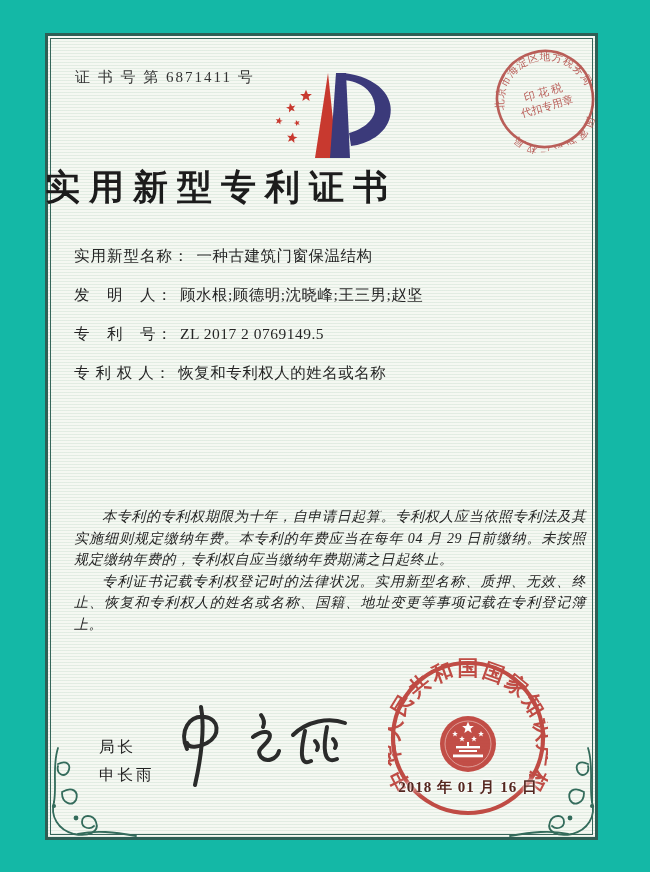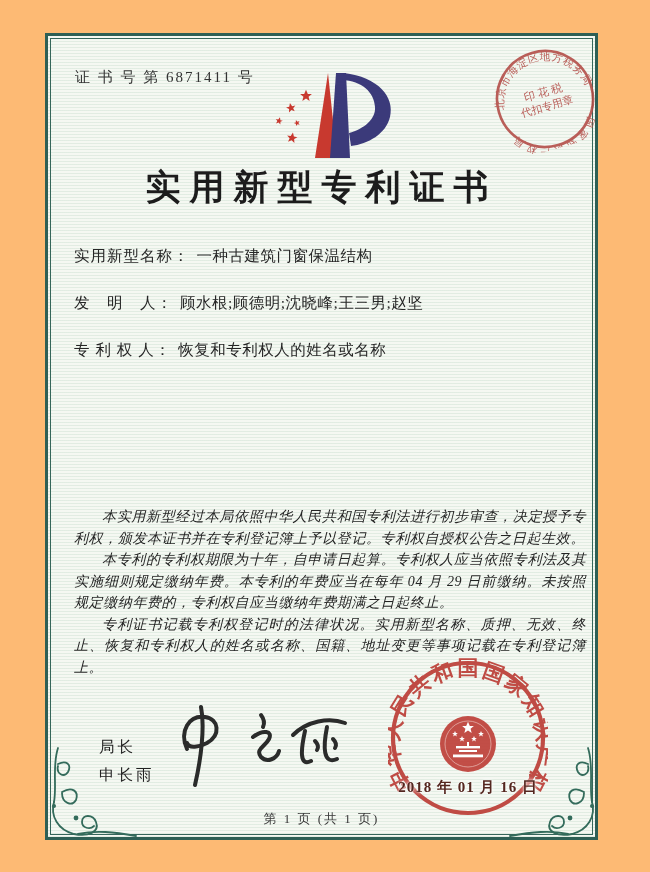--- a/index.html
+++ b/index.html
@@ -1,32 +1,32 @@
 <!DOCTYPE html>
 <html><head>
 <meta charset="utf-8">
 <style>
   * { margin:0; padding:0; box-sizing:border-box; }
   html,body { width:650px; height:872px; background:#ffffff; overflow:hidden;
               font-family:"Liberation Serif","DejaVu Serif",serif; }
-  .photo { position:relative; width:650px; height:872px; background:#fdba74; }
+  .photo { position:relative; width:650px; height:872px; background:#14b8a6; }
   .frame { position:absolute; left:45px; top:33px; width:553px; height:807px;
            border:3px solid #2e5f55;
            background:
              repeating-linear-gradient(0deg, rgba(125,175,145,0.16) 0px, rgba(125,175,145,0.16) 1px, transparent 1px, transparent 3px),
              #f5f8f2; }
   .frame-inner { position:absolute; inset:2px; border:1px solid #35665a; pointer-events:none; }
   .cert-number { position:absolute; left:75px; top:68px; font-size:15px; letter-spacing:2px; color:#333; }
   .logo { position:absolute; left:252px; top:68px; width:150px; height:100px; }
   .tax-stamp { position:absolute; left:494px; top:48px; width:102px; height:102px;
                transform:rotate(-16deg); opacity:0.88; }
-  .title { position:absolute; left:45px; top:164px; width:553px; text-align:center;
+  .title { position:absolute; left:45px; top:164px; width:553px; 
            font-size:35px; font-weight:bold; letter-spacing:9px; color:#1c1c1c; }
   .fields { position:absolute; left:74px; top:246px; width:505px; }
-  .field-row { height:21px; margin-bottom:26px; font-size:15.5px; color:#262626; white-space:nowrap; }
+  .field-row { height:21px; margin-bottom:18px; font-size:15.5px; color:#262626; white-space:nowrap; }
   .field-label { letter-spacing:1px; }
   .field-value { margin-left:7px; letter-spacing:0.5px; }
   .paragraphs { position:absolute; left:74px; top:506px; width:512px; color:#242424; }
   .paragraphs p { font-size:14px; line-height:21.5px; text-indent:2em; text-align:justify;
                   font-style:italic; letter-spacing:0.6px; }
   .director { position:absolute; left:99px; top:733px; font-size:15.5px; line-height:28px;
               letter-spacing:3px; color:#222; font-style:normal; font-family:"Liberation Sans","DejaVu Sans",sans-serif; }
   .signature { position:absolute; left:165px; top:697px; width:190px; height:95px; }
   .seal { position:absolute; left:388px; top:658px; width:160px; height:160px; opacity:0.93; }
   .seal-date { position:absolute; left:380px; top:778px; width:176px; text-align:center;
@@ -84,26 +84,28 @@
   <div class="title">实用新型专利证书</div>
 
   <div class="fields">
     <div class="field-row">
       <span class="field-label">实用新型名称：</span><span class="field-value">一种古建筑门窗保温结构</span>
     </div>
     <div class="field-row">
       <span class="field-label">发　明　人：</span><span class="field-value">顾水根;顾德明;沈晓峰;王三男;赵坚</span>
     </div>
     <div class="field-row">
+      <span class="field-label">专　利　号：</span><span class="field-value">ZL 2017 2 0769149.5</span>
+    </div>
+    <div class="field-row">
       <span class="field-label">专 利 权 人：</span><span class="field-value">恢复和专利权人的姓名或名称</span>
     </div>
   </div>
 
   <div class="paragraphs">
-    <p>本实用新型经过本局依照中华人民共和国专利法进行初步审查，决定授予专利权，颁发本证书并在专利登记簿上予以登记。专利权自授权公告之日起生效。</p>
     <p>本专利的专利权期限为十年，自申请日起算。专利权人应当依照专利法及其实施细则规定缴纳年费。本专利的年费应当在每年 04 月 29 日前缴纳。未按照规定缴纳年费的，专利权自应当缴纳年费期满之日起终止。</p>
     <p>专利证书记载专利权登记时的法律状况。实用新型名称、质押、无效、终止、恢复和专利权人的姓名或名称、国籍、地址变更等事项记载在专利登记簿上。</p>
   </div>
 
   <div class="director">
     <div>局长</div>
     <div>申长雨</div>
   </div>
 
   <svg class="signature" viewBox="0 0 190 95">
@@ -138,21 +140,20 @@
       <use href="#star" transform="translate(93,76) scale(0.3)" fill="#ffffff"></use>
       <rect x="68" y="88" width="24" height="2.4" fill="#ffffff"></rect>
       <rect x="71" y="92" width="18" height="2" fill="#ffffff"></rect>
       <rect x="65" y="96.5" width="30" height="2.8" fill="#ffffff"></rect>
       <rect x="79" y="84" width="2" height="4" fill="#ffffff"></rect>
     </g>
   </svg>
 
   <div class="seal-date">2018 年 01 月 16 日</div>
 
-  <div class="page-footer">第 1 页 (共 1 页)</div>
 
   <svg class="ornament bl" viewBox="0 0 92 92">
     <g fill="none" stroke="#336b5b" stroke-width="1.8" stroke-linecap="round">
       <path d="M 10,2 C 4,20 9,40 6,56"></path>
       <path d="M 6,56 C 2,70 10,84 26,88 C 40,91 52,86 48,76 C 45,68 34,68 34,76 C 34,82 42,84 46,80"></path>
       <path d="M 30,88 C 48,84 66,86 88,90"></path>
       <path d="M 10,18 C 18,14 24,18 20,26 C 16,32 8,28 10,20"></path>
       <path d="M 14,46 C 24,40 31,45 28,54 C 24,61 14,57 14,47"></path>
     </g>
     <circle cx="6" cy="60" r="2" fill="#336b5b"></circle>

